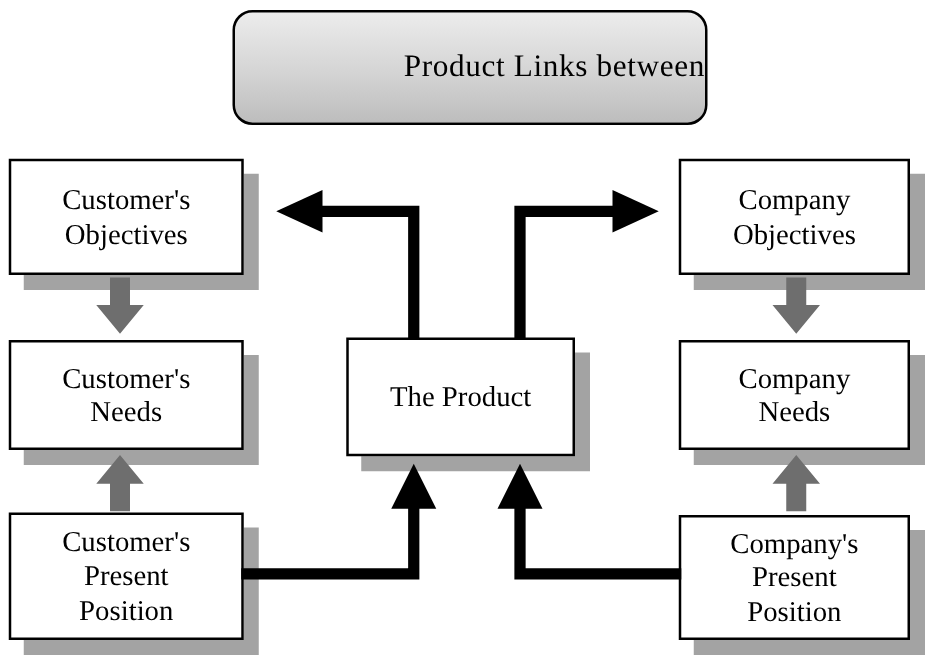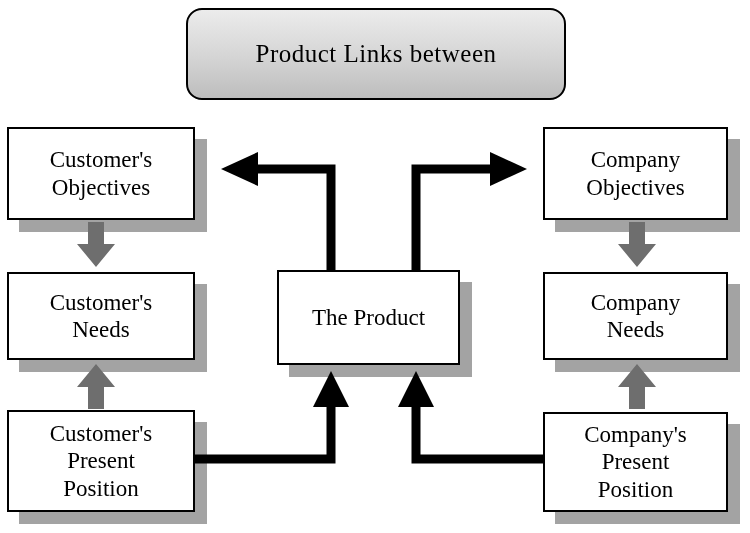--- a/index.html
+++ b/index.html
@@ -14,21 +14,21 @@
     overflow: hidden;
   }
   .title-box {
     position: absolute;
     left: 186px; top: 8px;
     width: 380px; height: 92px;
     border: 2px solid #000;
     border-radius: 16px;
     background: linear-gradient(180deg, #ececec 0%, #d4d4d4 55%, #bdbdbd 100%);
     display: flex; flex-direction: column;
-    align-items: center; justify-content: center;
+    align-items: flex-end; justify-content: center;
     font-size: 25px; line-height: 1.5;
     z-index: 10;
     letter-spacing: 0.5px;
   }
   .node {
     position: absolute;
     background: #ffffff;
     border: 2px solid #000;
     box-shadow: 12px 12px 0 0 #a3a3a3;
     display: flex; flex-direction: column;

